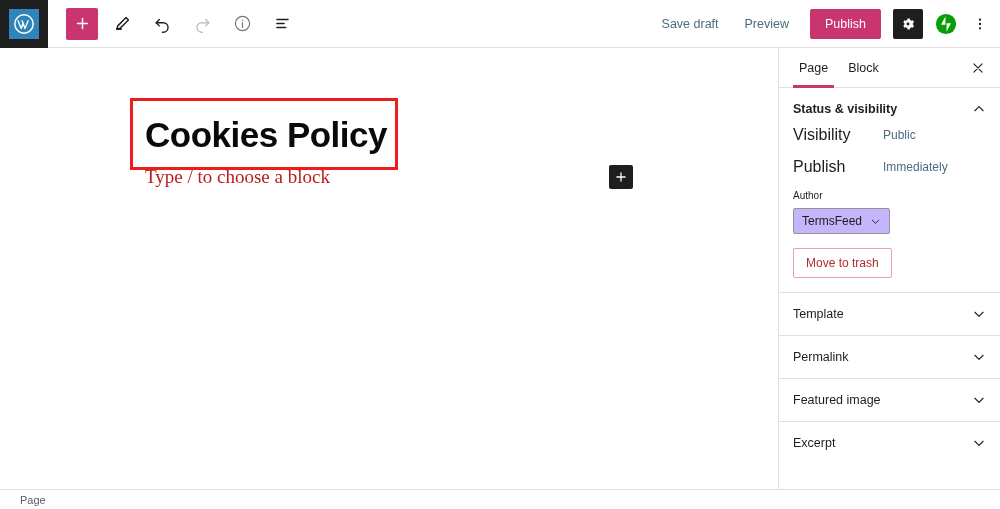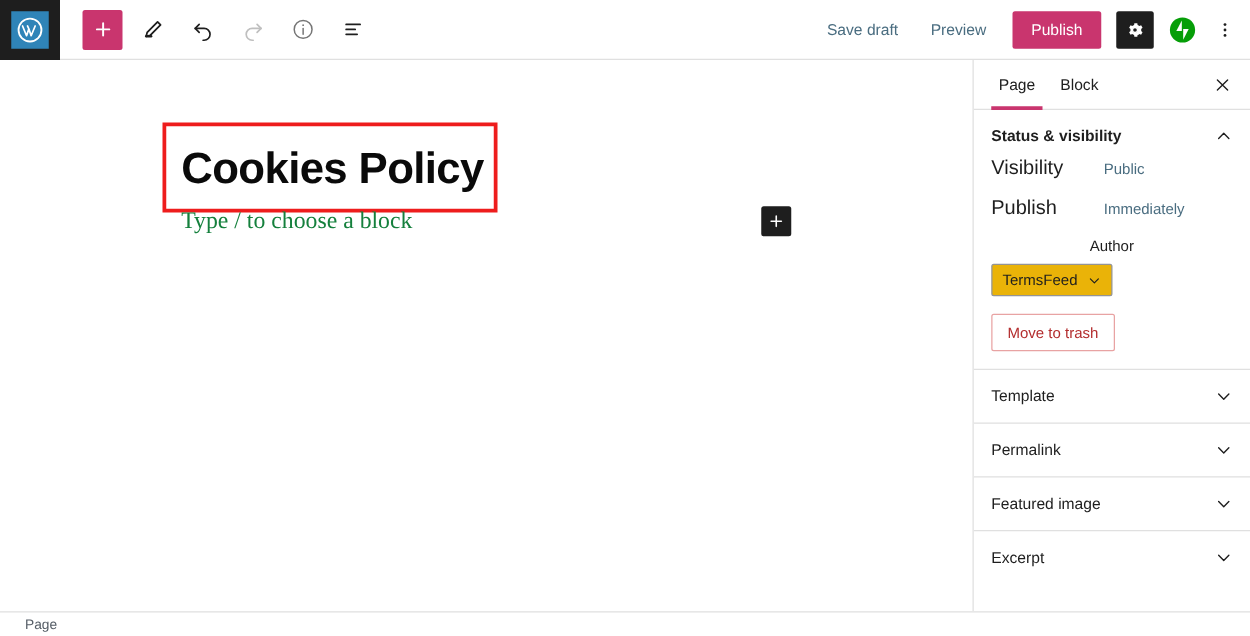--- a/index.html
+++ b/index.html
@@ -184,21 +184,21 @@
     line-height: 1;
     white-space: nowrap;
   }
 
   .block-placeholder {
     position: absolute;
     top: 118px;
     left: 145px;
     font-family: "Liberation Serif", serif;
     font-size: 19px;
-    color: #15803d;
+    color: #b91c1c;
     white-space: nowrap;
   }
 
   .inserter-btn {
     position: absolute;
     top: 117px;
     left: 609px;
     width: 24px;
     height: 24px;
     background: #1e1e1e;
@@ -315,36 +315,35 @@
     border-radius: 1px;
     cursor: pointer;
     flex: 0 0 16px;
   }
   .check-label {
     font-size: 12px;
     color: #1e1e1e;
   }
 
   .field-label {
-    font-size: 12px;
+    font-size: 10px;
     color: #1e1e1e;
     margin-bottom: 7px;
-    text-align: center;
   }
 
   .select-box {
     display: inline-flex;
     align-items: center;
     gap: 8px;
     border: 1px solid #949494;
     border-radius: 2px;
     padding: 5px 8px;
     font-size: 12px;
     color: #1e1e1e;
-    background: #eab308;
+    background: #c4b5fd;
     cursor: pointer;
     margin-bottom: 14px;
   }
 
   .trash-btn {
     display: inline-block;
     border: 1px solid #e8a3a3;
     border-radius: 2px;
     background: #ffffff;
     color: #b32d2e;

